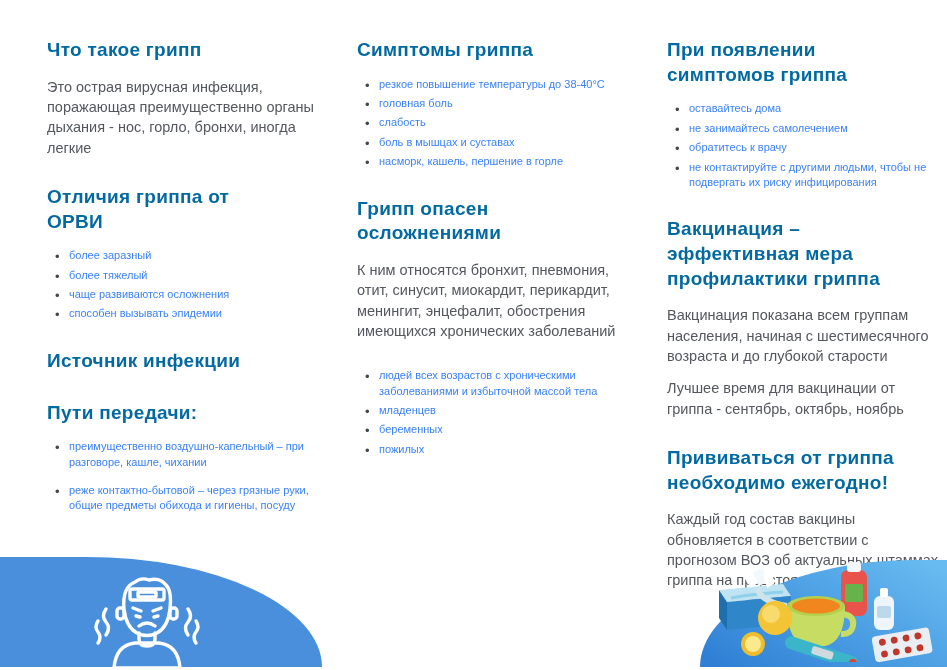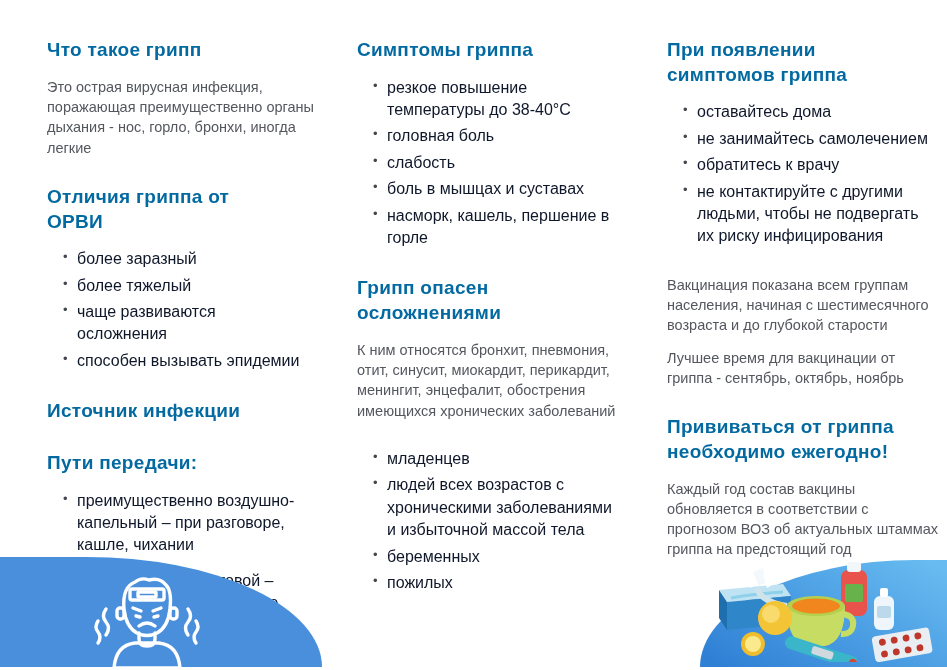--- a/index.html
+++ b/index.html
@@ -21,22 +21,22 @@
     letter-spacing:.3px;
     margin:0 0 14px 0;
     white-space:pre-line;
   }
   .section + .section{margin-top:27px;}
   .body-text{
     color:#54575e;font-size:14.5px;line-height:1.4;
     margin:0 0 12px 0;
   }
   .bullet-list{
-    list-style:none;margin:12px;padding:0;
-    color:#0f172a;font-size:16px;line-height:1.4;
+    list-style:none;margin:4px;padding:0;
+    color:#3b82f6;font-size:11px;line-height:1.4;
   }
   .bullet-list li{
     position:relative;padding-left:18px;margin-bottom:4px;
   }
   .bullet-list li::before{
     content:"•";position:absolute;left:4px;top:0;
     color:#44474d;font-size:13px;
   }
   .bullet-list.spaced li{margin-bottom:13px;}
   .blob-left{
@@ -97,40 +97,43 @@
           <li>насморк, кашель, першение в горле</li>
         </ul>
       </div>
       <div class="section">
         <h2 class="section-heading">Грипп опасен
 осложнениями</h2>
         <p class="body-text">К ним относятся бронхит, пневмония, отит, синусит, миокардит, перикардит, менингит, энцефалит, обострения имеющихся хронических заболеваний</p>
       </div>
       <div class="section">
         <ul class="bullet-list">
+          <li>людей всех возрастов с хроническими заболеваниями и избыточной массой тела</li>
           <li>младенцев</li>
-          <li>людей всех возрастов с хроническими заболеваниями и избыточной массой тела</li>
           <li>беременных</li>
           <li>пожилых</li>
         </ul>
       </div>
     </div>
 
     <div class="col">
       <div class="section">
         <h2 class="section-heading">При появлении
 симптомов гриппа</h2>
         <ul class="bullet-list">
           <li>оставайтесь дома</li>
           <li>не занимайтесь самолечением</li>
           <li>обратитесь к врачу</li>
           <li>не контактируйте с другими людьми, чтобы не подвергать их риску инфицирования</li>
         </ul>
       </div>
       <div class="section">
+        <h2 class="section-heading">Вакцинация –
+эффективная мера
+профилактики гриппа</h2>
         <p class="body-text">Вакцинация показана всем группам населения, начиная с шестимесячного возраста и до глубокой старости</p>
         <p class="body-text">Лучшее время для вакцинации от гриппа - сентябрь, октябрь, ноябрь</p>
       </div>
       <div class="section">
         <h2 class="section-heading">Прививаться от гриппа
 необходимо ежегодно!</h2>
         <p class="body-text">Каждый год состав вакцины обновляется в соответствии с прогнозом ВОЗ об актуальных штаммах гриппа на предстоящий год</p>
       </div>
     </div>
 

